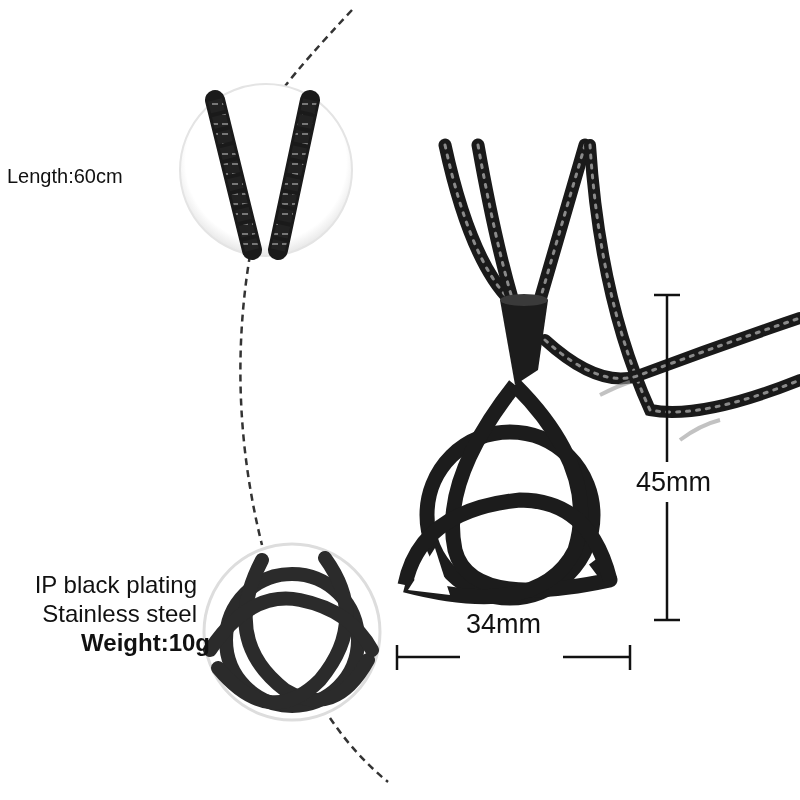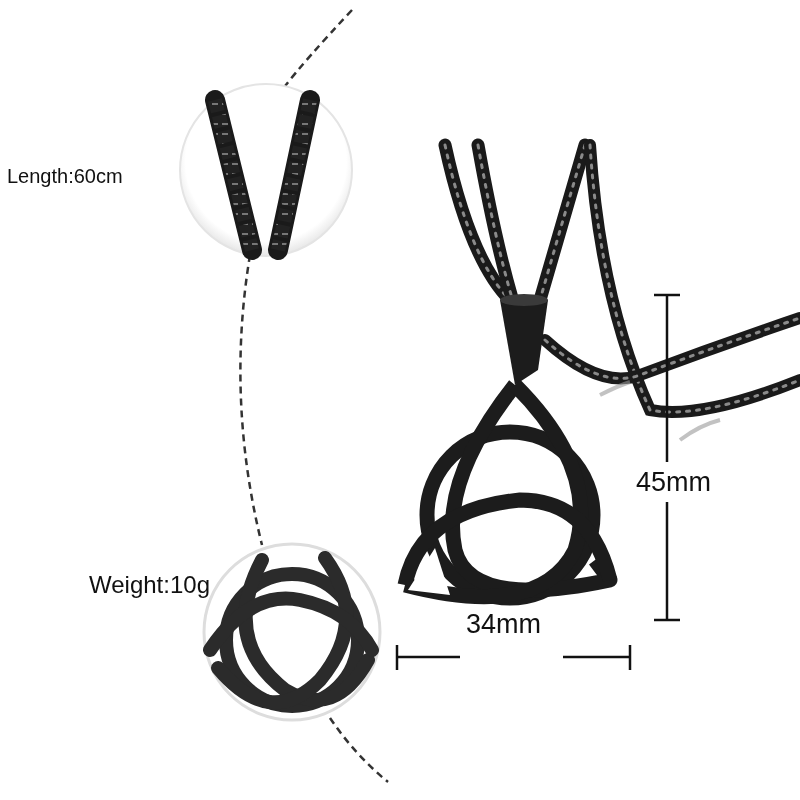--- a/index.html
+++ b/index.html
@@ -90,17 +90,19 @@
     <line x1="397" y1="645" x2="397" y2="670"></line>
     <line x1="397" y1="657" x2="460" y2="657"></line>
     <line x1="563" y1="657" x2="630" y2="657"></line>
     <line x1="630" y1="645" x2="630" y2="670"></line>
   </g>
 </svg>
 
 <div class="label" style="left:7px; top:162px;">Length:60cm</div>
 
 <div class="spec-list">
-  <div style="margin-right:-13px;">Weight:10g</div>
+  <div>IP black plating</div>
+  <div>Stainless steel</div>
+  <div style="margin-right:-13px;font-weight:bold;">Weight:10g</div>
 </div>
 
 <div class="dim-text" style="left:632px; top:467px;text-align:right;">45mm</div>
 <div class="dim-text" style="left:462px; top:609px;">34mm</div>
 
 </body></html>

